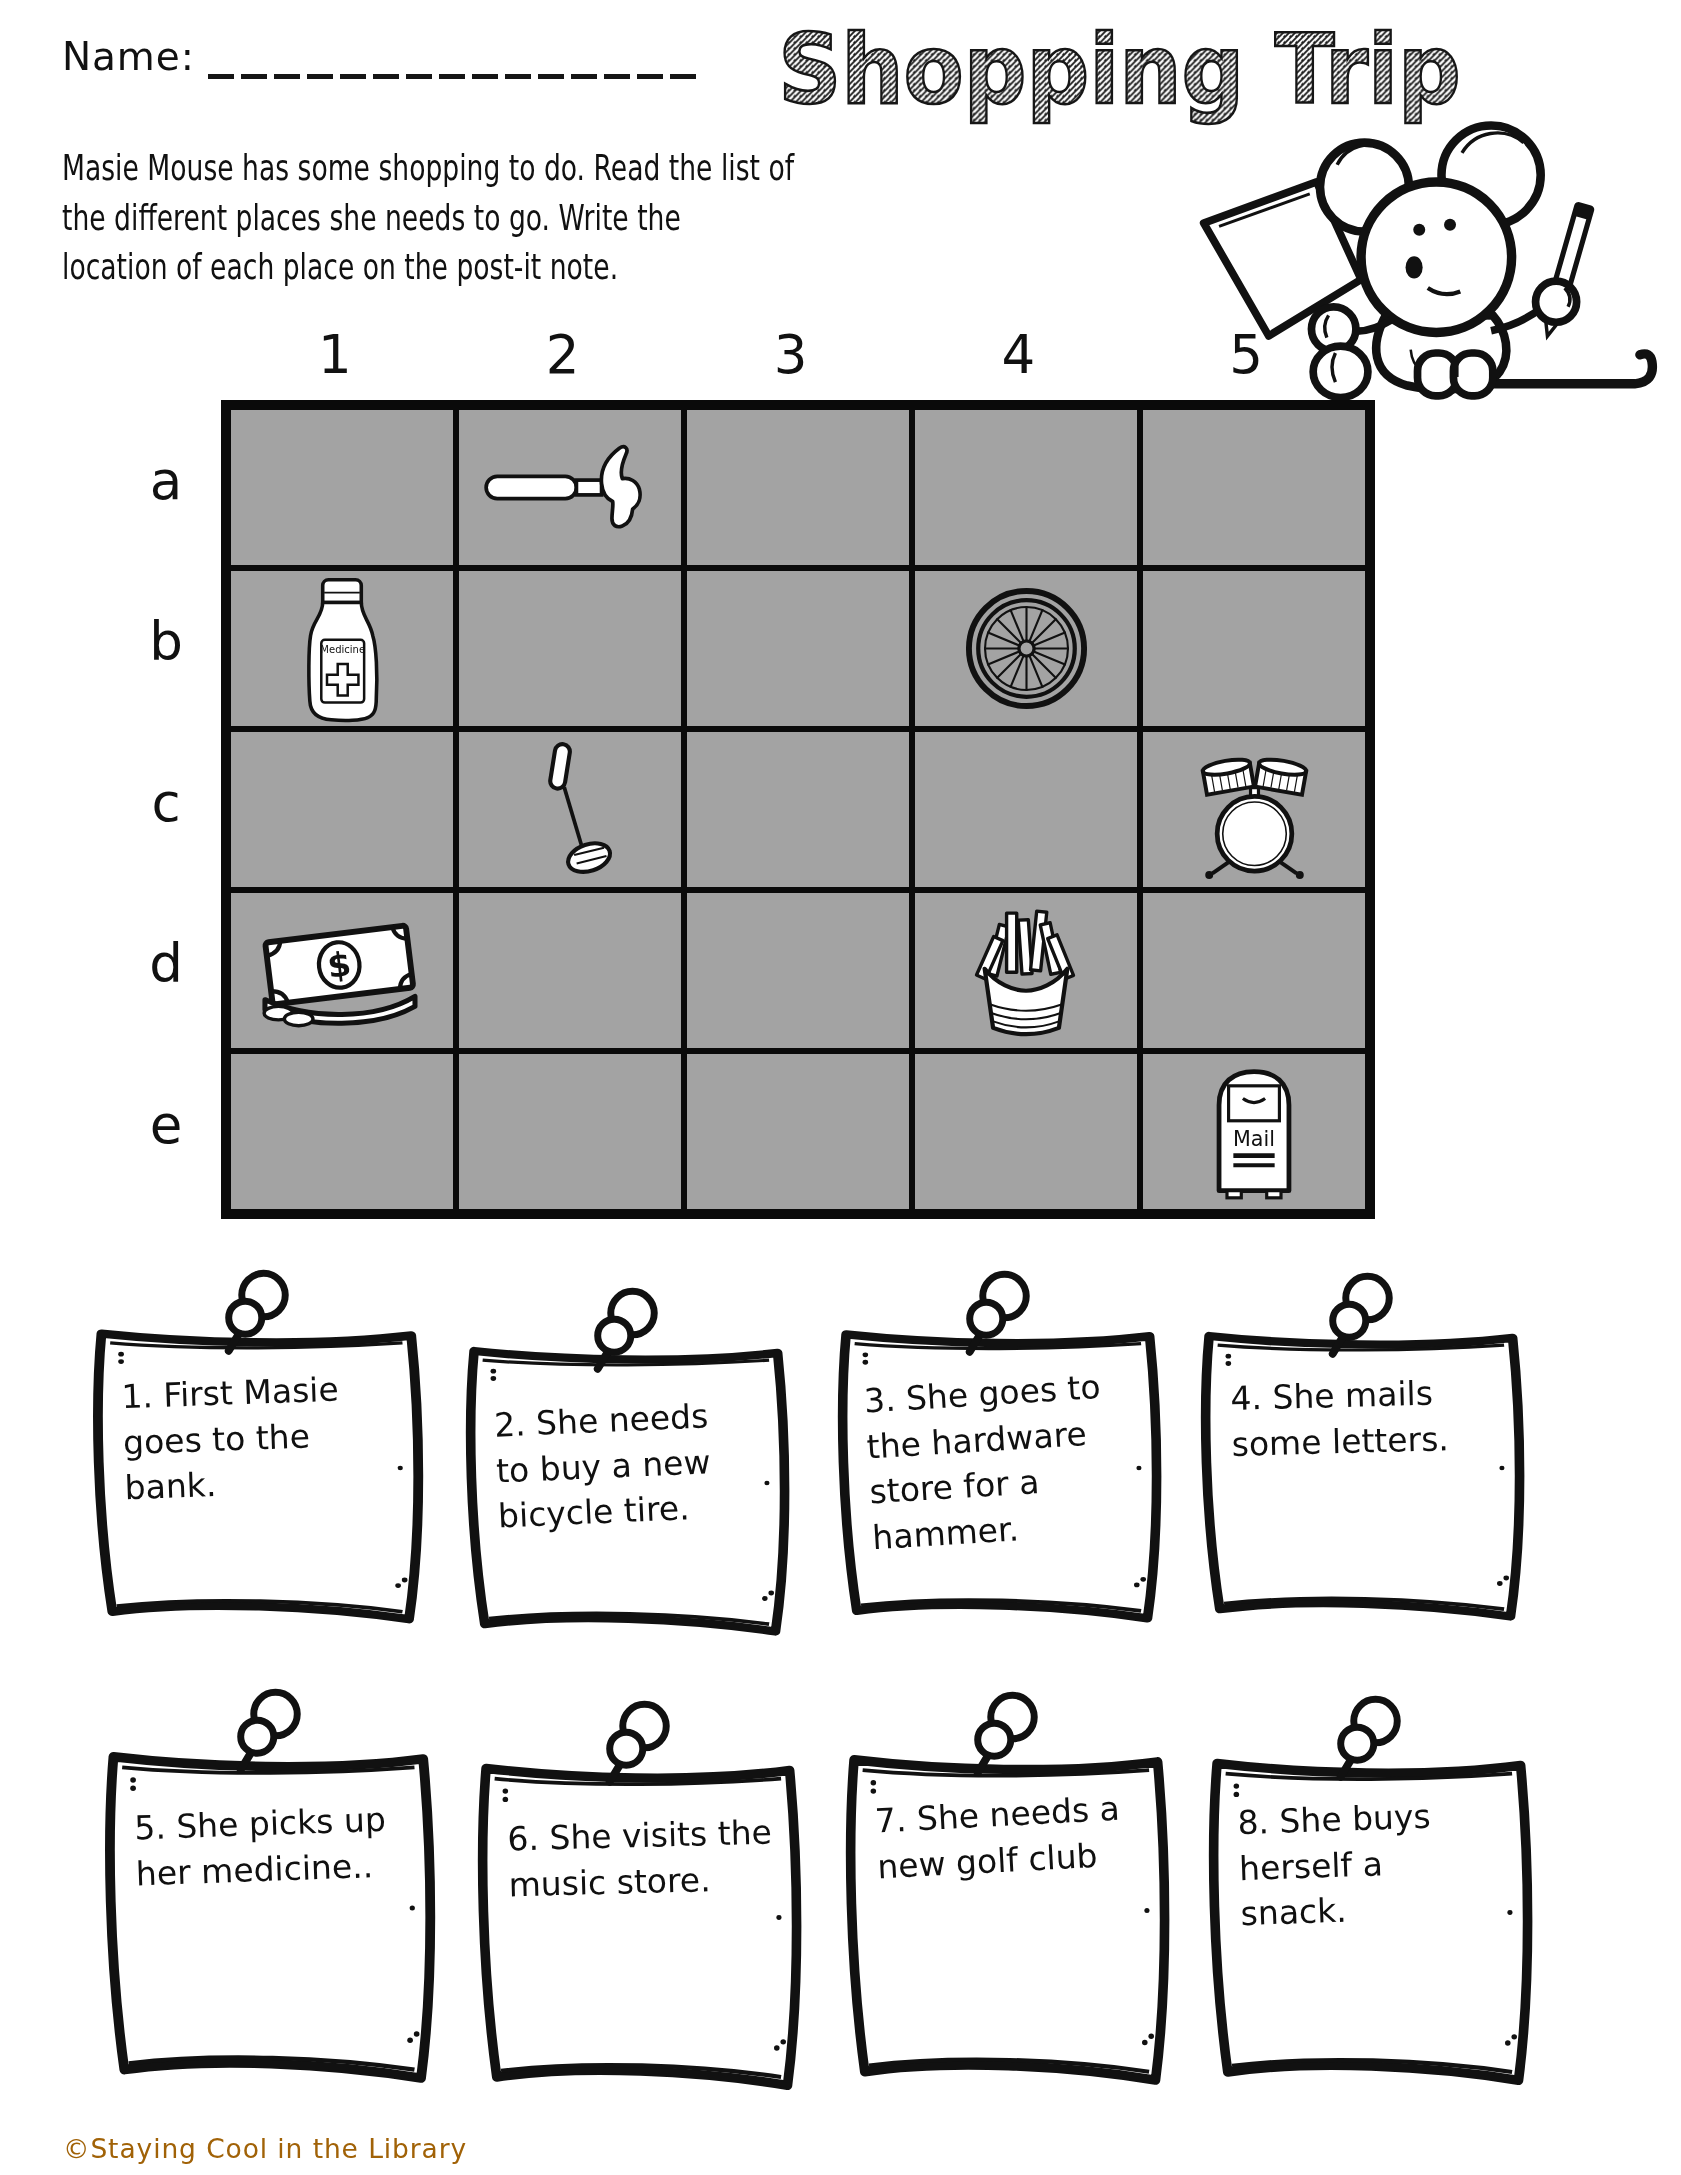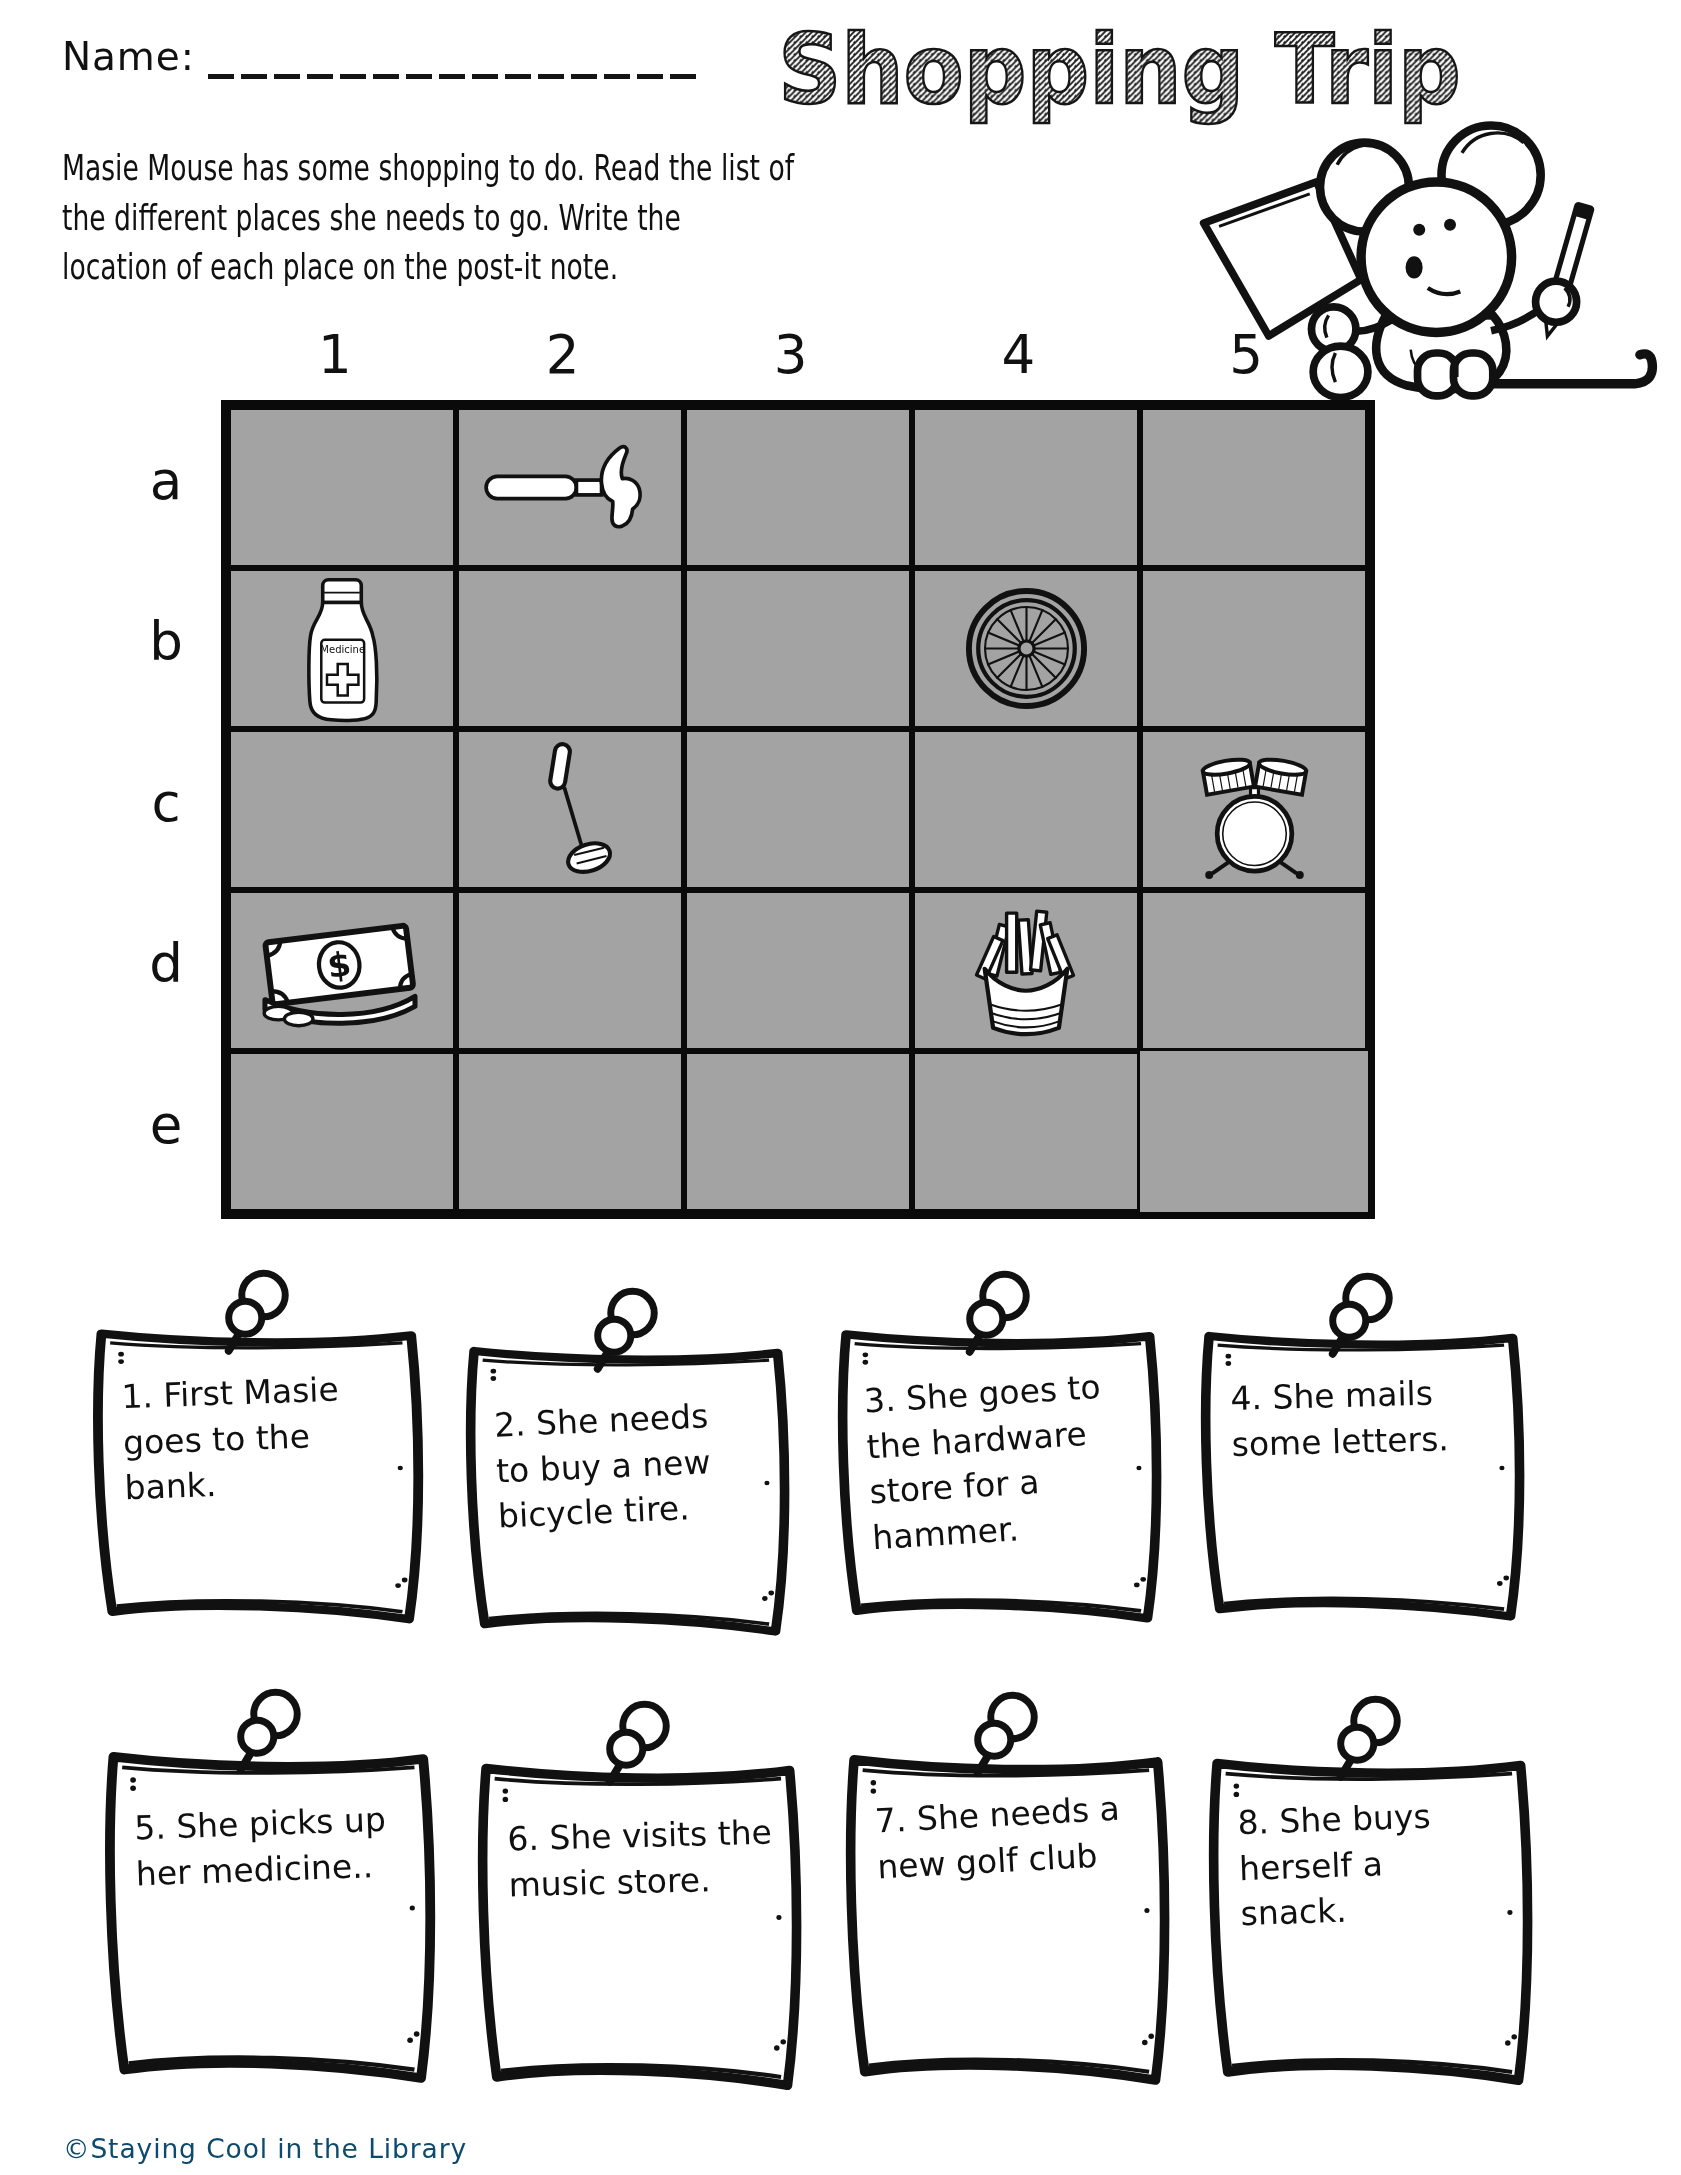--- a/index.html
+++ b/index.html
@@ -42,21 +42,21 @@
   .n8{left:1200px;top:1726px;width:342px;height:373px;}
   .n1 .note-text{width:240px;transform:rotate(-2deg);}
   .n2 .note-text{width:257px;transform:rotate(-2.5deg);top:79px;}
   .n3 .note-text{width:244px;transform:rotate(-3.5deg);}
   .n4 .note-text{width:223px;transform:rotate(-1.5deg);}
   .n5 .note-text{width:257px;transform:rotate(-2deg);top:82px;}
   .n6 .note-text{width:265px;transform:rotate(-1.5deg);top:82px;}
   .n7 .note-text{width:248px;transform:rotate(-3deg);}
   .n8 .note-text{width:244px;transform:rotate(-2deg);}
 
-  .footer{position:absolute;left:63px;top:2133px;font-size:26.5px;color:#0c4a6e;letter-spacing:0.9px;}
+  .footer{position:absolute;left:63px;top:2133px;font-size:26.5px;color:#a16207;letter-spacing:0.9px;}
 </style>
 </head>
 <body>
 
 <svg width="0" height="0" style="position:absolute" aria-hidden="true">
   <defs>
     <pattern id="hatch" patternUnits="userSpaceOnUse" width="7" height="7">
       <path d="M-1,1 l3,-3 M0,7 l7,-7 M5,8 l3,-3" stroke="#1b1b1b" stroke-width="2.2"></path>
     </pattern>
     <symbol id="note-shape" viewBox="0 0 320 360" preserveAspectRatio="none">
@@ -257,20 +257,34 @@
           <path d="M32,120 C60,130 90,130 118,120 M33,130 C60,140 90,140 117,130 M35,140 C62,150 88,150 115,140" stroke-width="2.5" fill="none"></path>
         </g>
       </svg>
     </div>
     <div class="cell"></div>
 
     <div class="cell"></div>
     <div class="cell"></div>
     <div class="cell"></div>
     <div class="cell"></div>
+    <div class="cell">
+      <svg width="96" height="139" viewBox="0 0 120 175">
+        <g stroke="#111" fill="#fff">
+          <path d="M16,162 L16,54 C16,26 34,12 60,12 C86,12 104,26 104,54 L104,162 Z" stroke-width="6" stroke-linejoin="round"></path>
+          <rect x="28" y="30" width="64" height="44" stroke-width="4"></rect>
+          <path d="M46,46 q14,10 28,0" fill="none" stroke-width="4"></path>
+          <text x="60" y="106" font-size="26" text-anchor="middle" fill="#111" stroke="none">Mail</text>
+          <path d="M34,118 h52" stroke-width="6" fill="none"></path>
+          <path d="M34,130 h52" stroke-width="5" fill="none"></path>
+          <rect x="26" y="162" width="18" height="9" stroke-width="4"></rect>
+          <rect x="76" y="162" width="18" height="9" stroke-width="4"></rect>
+        </g>
+      </svg>
+    </div>
   </div>
 
   <div class="note n1">
     <svg class="note-shell" viewBox="0 0 320 360" preserveAspectRatio="none">
         <use href="#note-shape"></use>
       </svg>
     <svg class="pin" viewBox="0 0 90 100">
         <use href="#pin-shape"></use>
       </svg>
     <div class="note-text">1. First Masie goes to the bank.</div>

